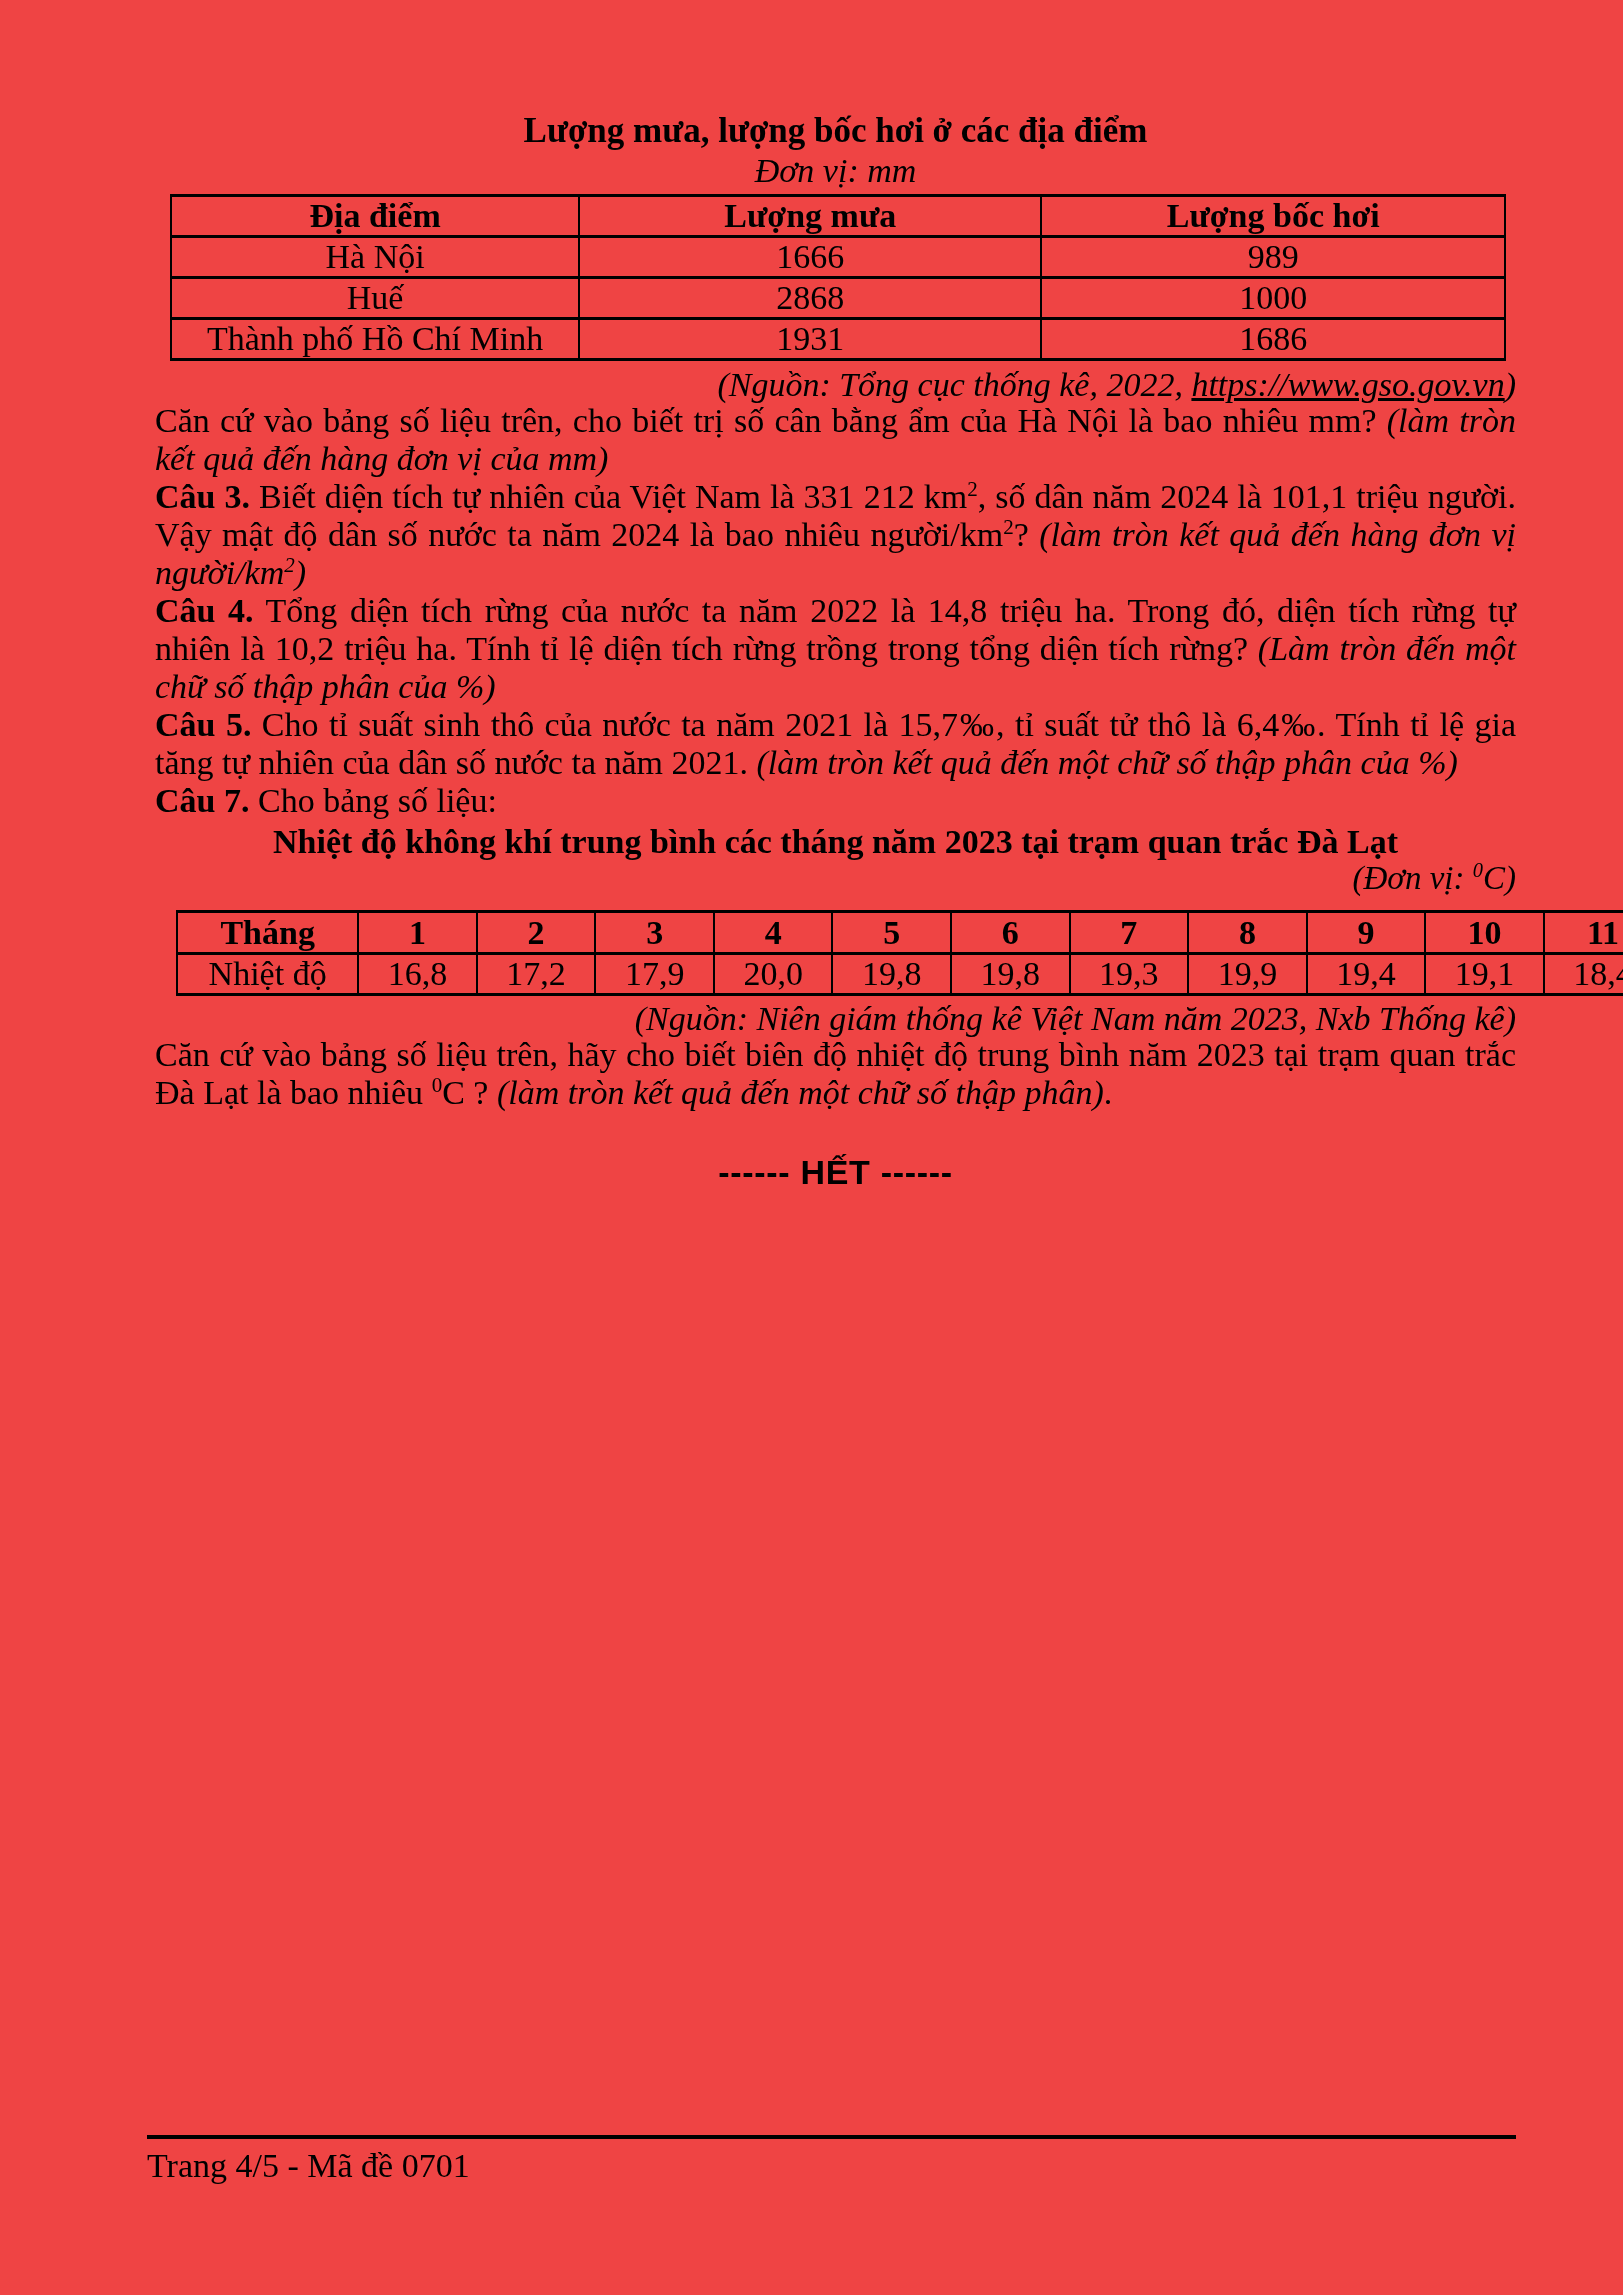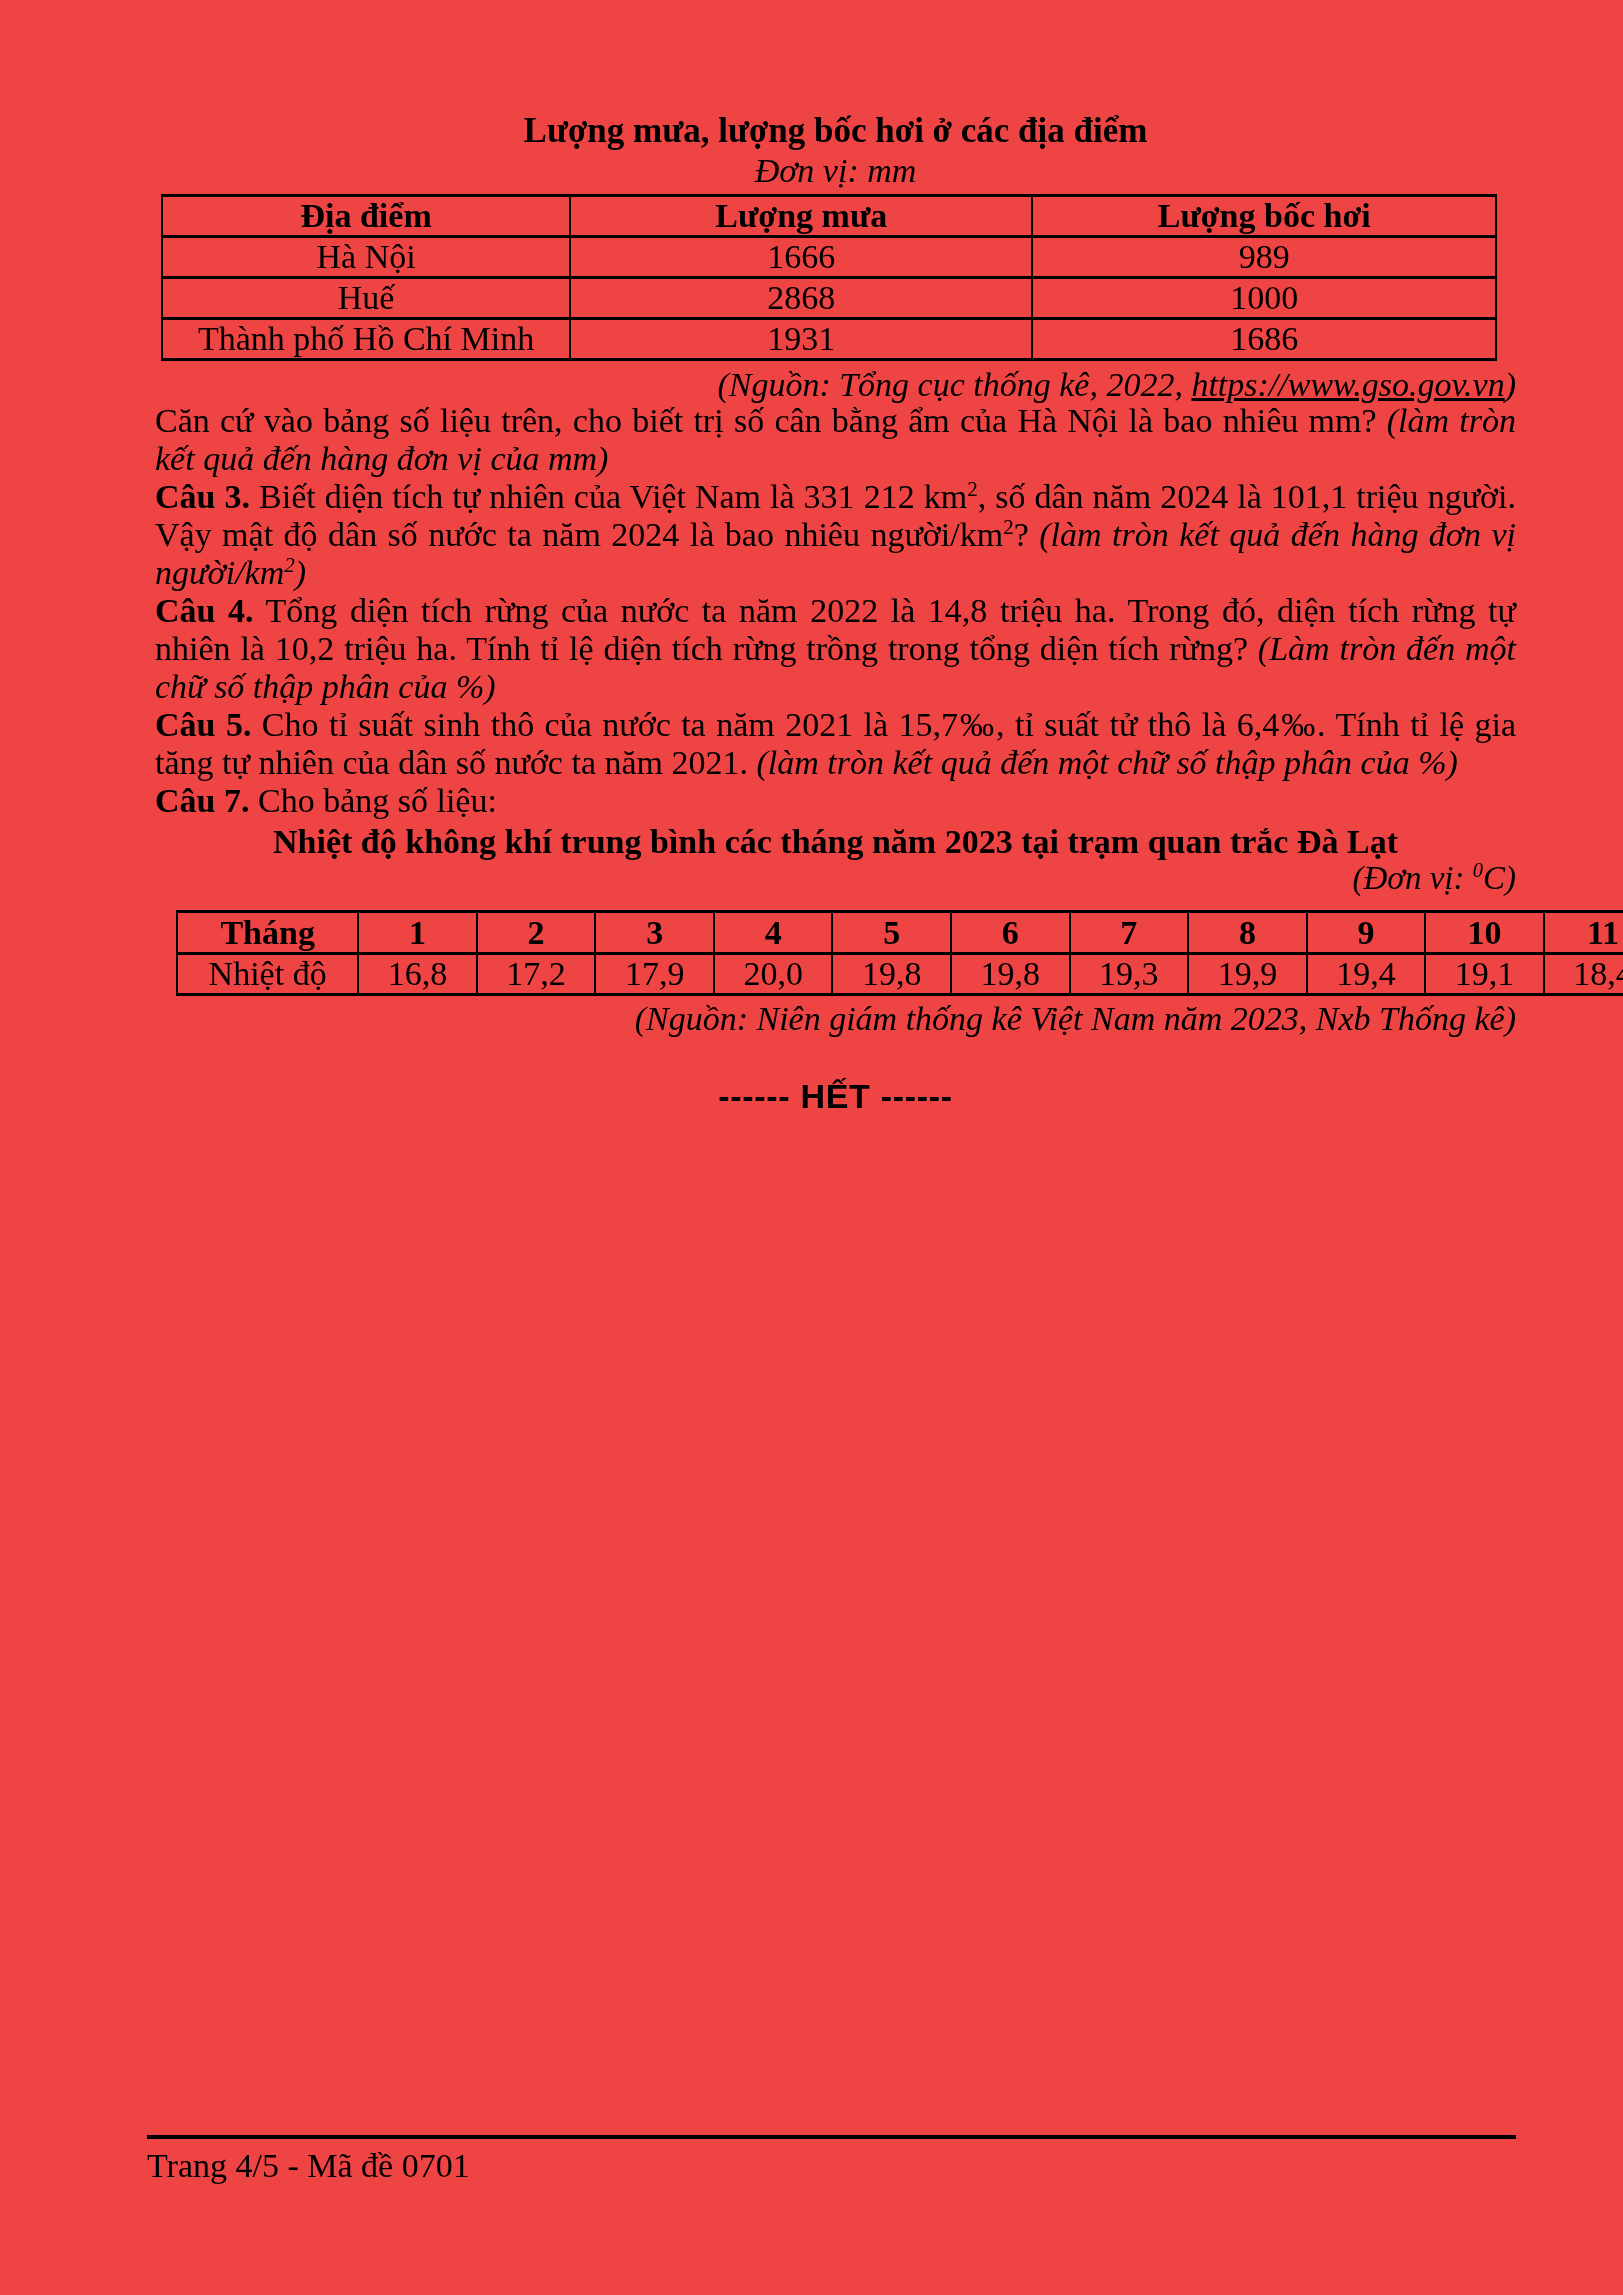--- a/index.html
+++ b/index.html
@@ -2,21 +2,21 @@
 <html style="font-size:10.5px"><head>
 <meta charset="utf-8">
 <style>
   html,body{margin:0;padding:0;background:#fff;}
   .page{position:relative;width:1623px;height:2295px;background:#ef4444;color:#000;
         font-family:"Liberation Serif","DejaVu Serif",serif;overflow:hidden;}
   .content{position:absolute;left:155px;top:110px;width:1361px;}
   .doc-title{font-weight:bold;text-align:center;font-size:35px;line-height:41px;}
   .unit-note{font-style:italic;text-align:center;font-size:34px;line-height:37px;margin-top:1.3px;}
   table{border-collapse:collapse;table-layout:fixed;}
-  .t1{width:1336px;margin-left:6px;margin-top:5.2px;}
+  .t1{width:1336px;margin-left:15px;margin-top:5.2px;}
   .t1 th,.t1 td{border-left:2px solid #000;border-right:2px solid #000;
       border-top:3.9px solid #000;border-bottom:3.9px solid #000;
       text-align:center;vertical-align:middle;font-size:34px;height:38px;padding:0 3.9px;}
   .t1 th{font-weight:bold;}
   .src{text-align:right;font-style:italic;font-size:34px;line-height:35px;margin-top:5.2px;}
   .lnk{font-style:italic;text-decoration:underline;color:#000;cursor:pointer;}
   p.body{font-size:34px;line-height:38px;text-align:justify;margin:0;}
   .r-n{font-style:normal;}
   .r-b{font-weight:bold;}
   .r-i{font-style:italic;}
@@ -139,20 +139,21 @@
             <td>19,4</td>
             <td>19,1</td>
             <td>18,4</td>
             <td>17,5</td>
           </tr>
         </tbody>
     </table>
 
     <div class="src">(Nguồn: Niên giám thống kê Việt Nam năm 2023, Nxb Thống kê)</div>
 
+    <p class="body"><span class="r-n">Căn cứ vào bảng số liệu trên, hãy cho biết biên độ nhiệt độ trung bình năm 2023 tại trạm quan trắc Đà Lạt là bao nhiêu </span><span class="r-sup">0</span><span class="r-n">C ? </span><span class="r-i">(làm tròn kết quả đến một chữ số thập phân)</span><span class="r-n">.</span></p>
 
     <div class="het">------ HẾT ------</div>
 
   </div>
 
   <div class="footer">
     <span>Trang 4/5 - Mã đề 0701</span>
   </div>
 </div>
 

